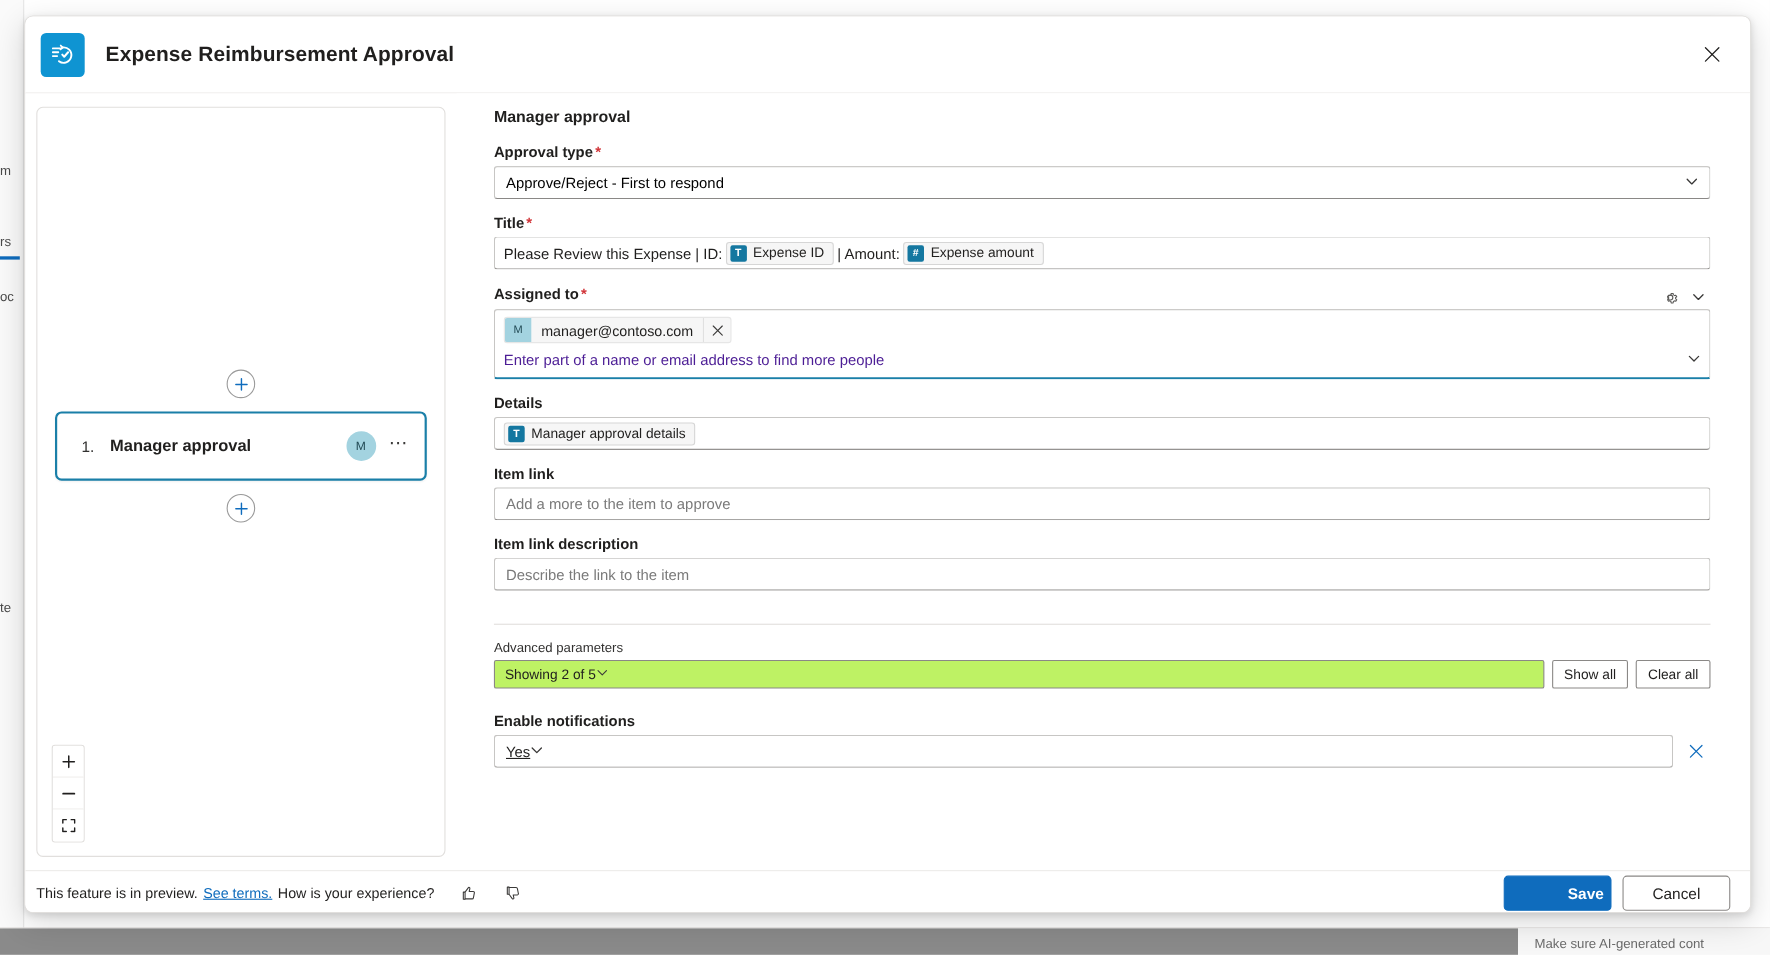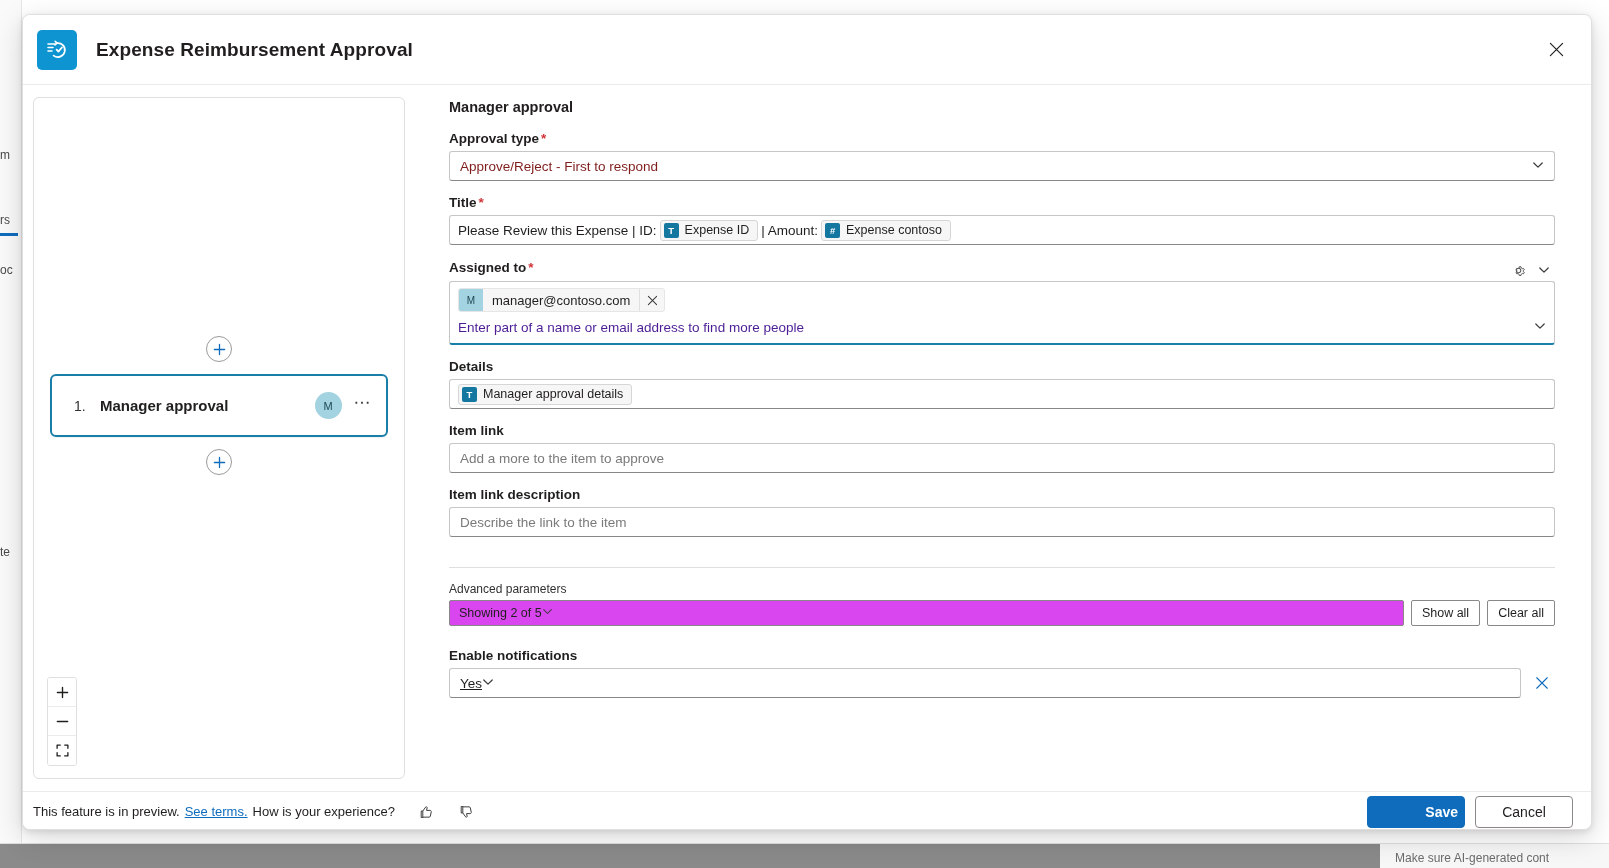--- a/index.html
+++ b/index.html
@@ -231,21 +231,21 @@
     width: 100%;
     height: 30px;
     border: 1px solid #c7c6c4;
     border-bottom-color: #8a8886;
     border-radius: 3px;
     background: #ffffff;
     display: flex;
     align-items: center;
     padding: 0 10px;
     font-size: 13.5px;
-    color: #7f1d1d;
+    color: #000000;
   }
   .ctrl.placeholder { color: #7a7a7a; }
   .ctrl .chev {
     margin-left: auto;
     color: #3b3a39;
     flex: 0 0 auto;
   }
 
   
   .token-field {
@@ -367,21 +367,21 @@
   .adv-row {
     display: flex;
     align-items: center;
     gap: 7px;
   }
   .adv-select {
     flex: 1 1 auto;
     height: 26px;
     border: 1px solid #8a8886;
     border-radius: 2px;
-    background: #d946ef;
+    background: #bef264;
     display: flex; align-items: center;
     padding: 0 9px;
     font-size: 12.5px;
     color: #201f1e;
     cursor: pointer;
   }
   .adv-btn {
     height: 26px;
     min-width: 62px;
     border: 1px solid #8a8886;
@@ -591,21 +591,21 @@
         </span>
         <div class="token-field">
           <span class="txt-seg">Please Review this Expense | ID:</span>
           <span class="token">
             <span class="token-glyph">T</span>
             <span>Expense ID</span>
           </span>
           <span class="txt-seg">| Amount:</span>
           <span class="token">
             <span class="token-glyph">#</span>
-            <span>Expense contoso</span>
+            <span>Expense amount</span>
           </span>
         </div>
       </div>
 
       <div class="field">
         <div class="assigned-header">
           <span class="field-label" style="margin-bottom:5px;">
             <span>Assigned to</span><span class="req">*</span>
           </span>
           <span class="assigned-tools">

